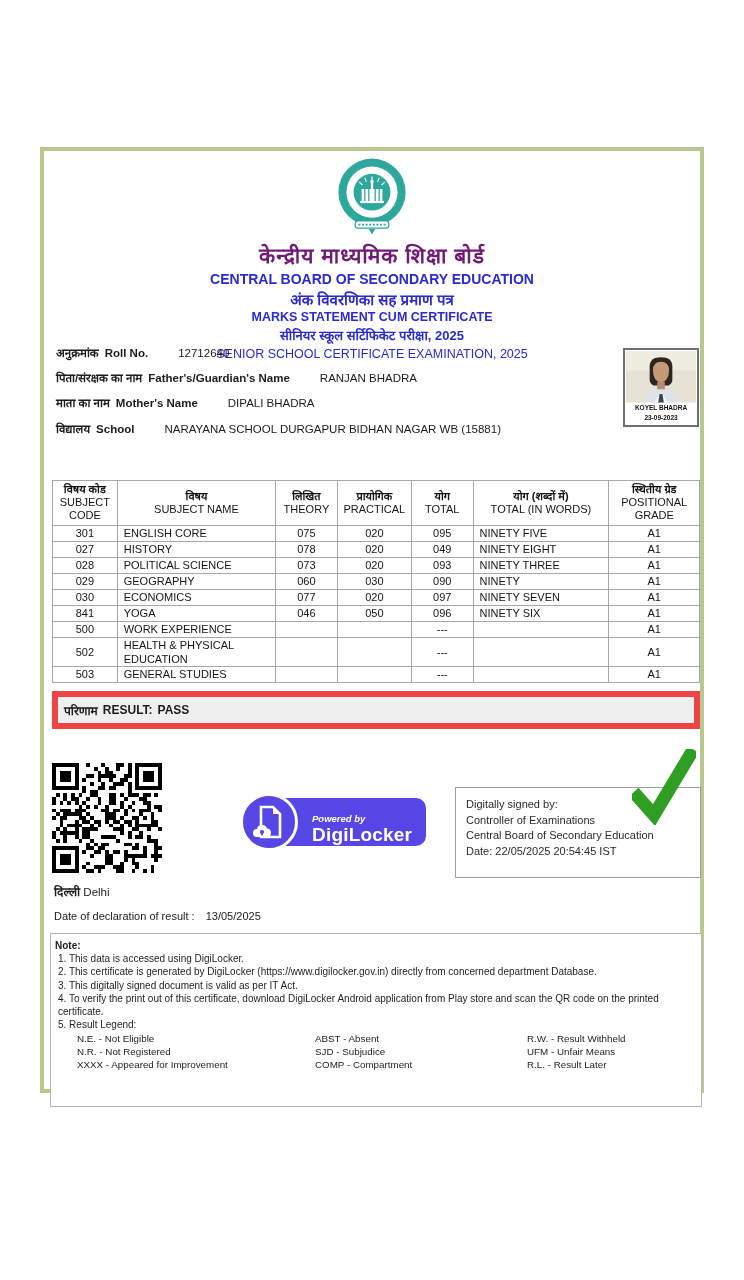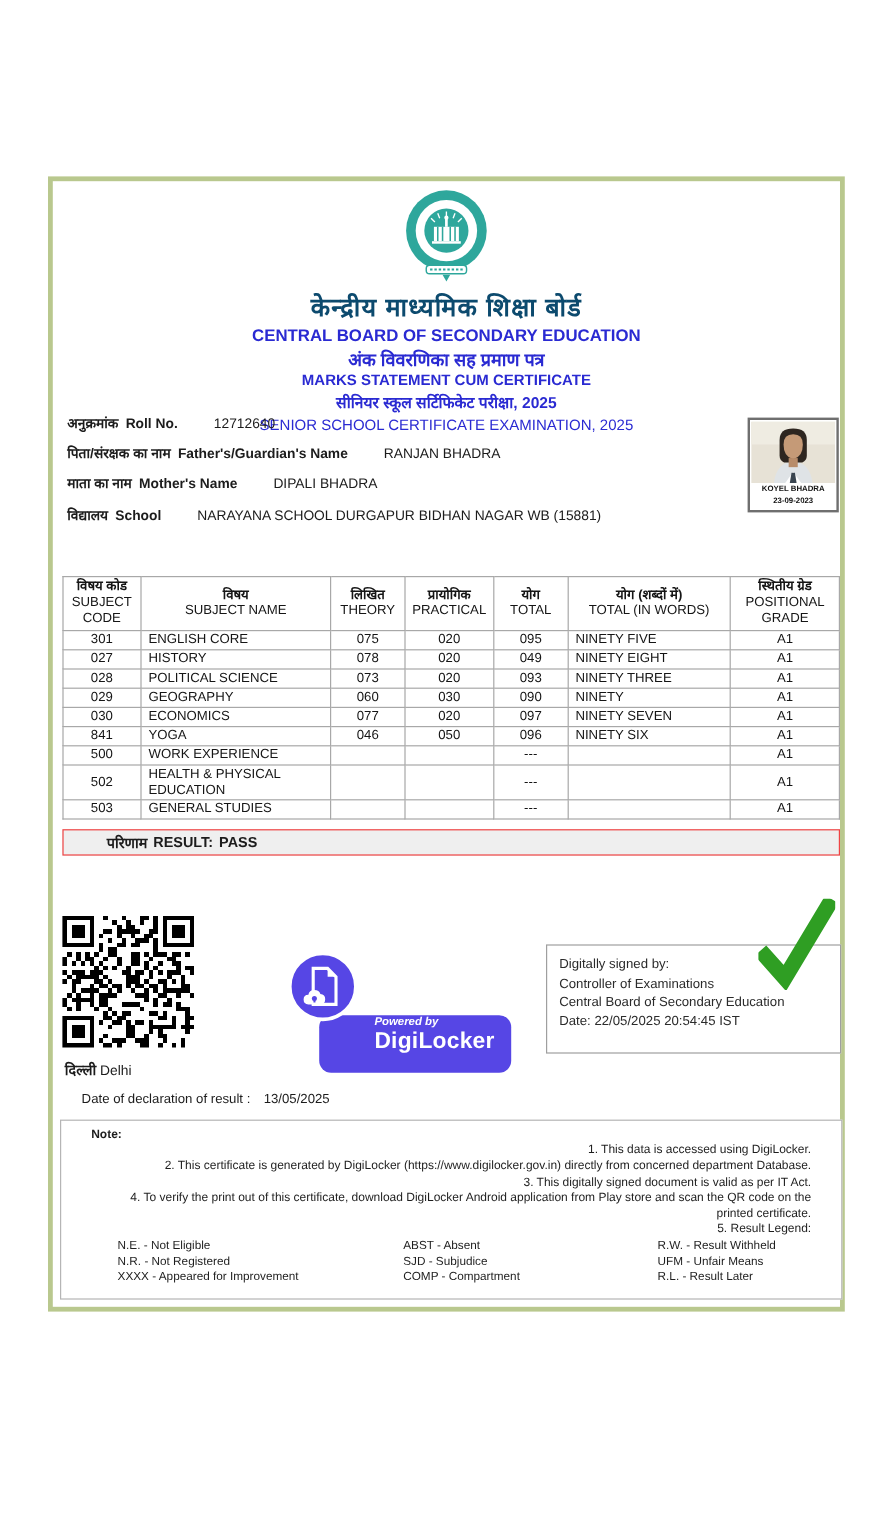--- a/index.html
+++ b/index.html
@@ -11,21 +11,21 @@
   }
   .cert {
     position:absolute; left:40px; top:147px; width:664px; height:946px;
     border:4px solid #b9c88e; background:#fff;
   }
   .cert-inner { position:relative; width:100%; height:100%; }
 
   
   .head { position:absolute; top:4px; left:0; width:100%; text-align:center; }
   .logo-wrap { height:84px; }
-  .t-hi-1 { font-size:21px; font-weight:700; color:#0c4a6e; letter-spacing:1px; margin-top:2px; }
+  .t-hi-1 { font-size:21px; font-weight:700; color:#701a75; letter-spacing:1px; margin-top:2px; }
   .t-en-1 { font-size:14px; font-weight:700; color:#2a2ad2; margin-top:2px; }
   .t-hi-2 { font-size:15px; font-weight:700; color:#2a2ad2; margin-top:2px; }
   .t-en-2 { font-size:12.5px; font-weight:700; color:#2a2ad2; margin-top:1px; }
   .t-hi-3 { font-size:13px; font-weight:700; color:#2a2ad2; margin-top:2px; }
   .t-en-3 { font-size:12.5px; font-weight:400; color:#2a2ad2; margin-top:3px; }
 
   
   .info { position:absolute; left:12px; top:194px; width:560px; font-size:11.5px; }
   .info-row { height:25.2px; display:flex; align-items:baseline; white-space:nowrap; }
   .lbl-hi { font-weight:700; }
@@ -47,67 +47,67 @@
     border-collapse:collapse; table-layout:fixed; font-size:11px; color:#151515;
   }
   table.marks th, table.marks td { border:1px solid #a8a8a8; padding:0 4px; }
   table.marks th { font-weight:400; line-height:1.2; padding:2px 2px; }
   .th-hi { font-weight:700; }
   table.marks td { height:16px; line-height:14px; }
   .c { text-align:center; }
   .l { text-align:left; padding-left:6px !important; }
 
   .result-box {
-    position:absolute; left:8px; top:540px; width:648px; height:22px;
-    background:#efefef; border:1px solid #ef4444;
-    display:flex; align-items:center; padding-left:36px;
+    position:absolute; left:8px; top:540px; width:648px; height:38px;
+    background:#efefef; border:6px solid #ef4444;
+    display:flex; align-items:center; padding-left:6px;
     font-size:12px; font-weight:700;
   }
   .result-box span { margin-right:5px; }
 
   
   .qr {
     position:absolute; left:8px; top:612px; width:110px; height:110px; background:#fff;
   }
   .qr svg { width:110px; height:110px; shape-rendering:crispEdges; }
 
   .badge { position:absolute; left:196px; top:642px; width:186px; height:58px; }
   .badge-pill {
     position:absolute; left:26px; top:5px; width:160px; height:48px;
     background:#5646e5; border-radius:10px;
-    display:flex; flex-direction:column; justify-content:flex-start; padding-left:46px;margin-top:48px;
+    display:flex; flex-direction:column; justify-content:flex-end; padding-left:46px;
   }
   .badge-powered { color:#fff; font-size:9.5px; font-style:italic; font-weight:600; }
   .badge-name { color:#fff; font-size:19px; font-weight:700; letter-spacing:.2px; }
   .badge-circle {
     position:absolute; left:0; top:0; width:58px; height:58px; border-radius:50%;
     background:#5646e5; border:3px solid #fff;
     display:flex; align-items:center; justify-content:center;
   }
 
   .sigbox {
     position:absolute; left:411px; top:636px; width:246px; height:91px;
     border:1px solid #9f9f9f; background:#fff; padding:9px 0 0 10px;
     font-size:11px; line-height:15.5px; color:#2b2b2b;
   }
   .check { position:absolute; left:588px; top:598px; width:64px; height:76px; }
 
   
   .delhi { position:absolute; left:10px; top:732px; font-size:11.5px; }
   .delhi .lbl-hi { font-size:12px; }
-  .decl { position:absolute; left:24px; top:759px; font-size:11px; }
+  .decl { position:absolute; left:10px; top:759px; font-size:11px; }
   .decl .dt { margin-left:8px; }
 
   .notebox {
-    position:absolute; left:6px; top:782px; width:652px; height:150px;
-    border:1px solid #b5b5b5; background:#fff; padding:5px 25px;
+    position:absolute; left:6px; top:782px; width:652px; height:174px;
+    border:1px solid #b5b5b5; background:#fff; padding:5px 4px;
     font-size:10px; line-height:13.2px; color:#1e1e1e;
   }
   .note-title { font-weight:700; }
-  .note-item { padding-left:3px;text-align:right; }
+  .note-item { padding-left:3px; }
   .legend-grid {
     display:grid; grid-template-columns:238px 212px auto;
     padding-left:22px; margin-top:1px; font-size:9.8px; line-height:13px;
   }
 </style>
 </head>
 <body>
 
 <div class="cert">
 <div class="cert-inner">

